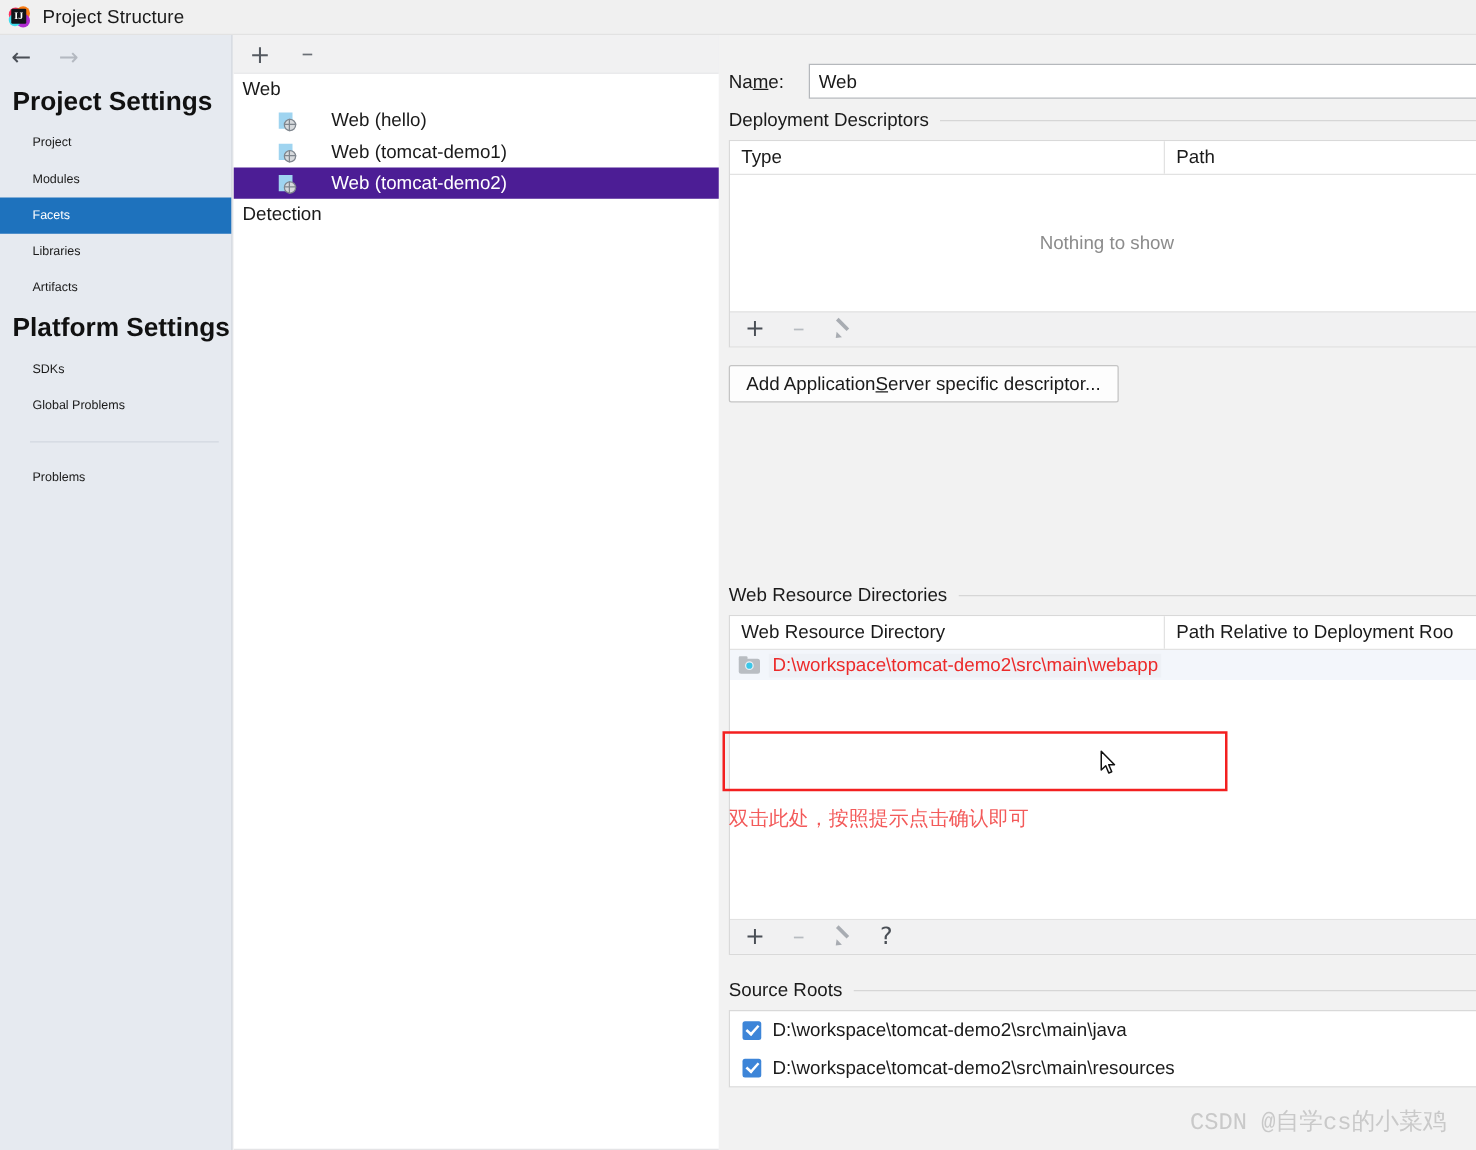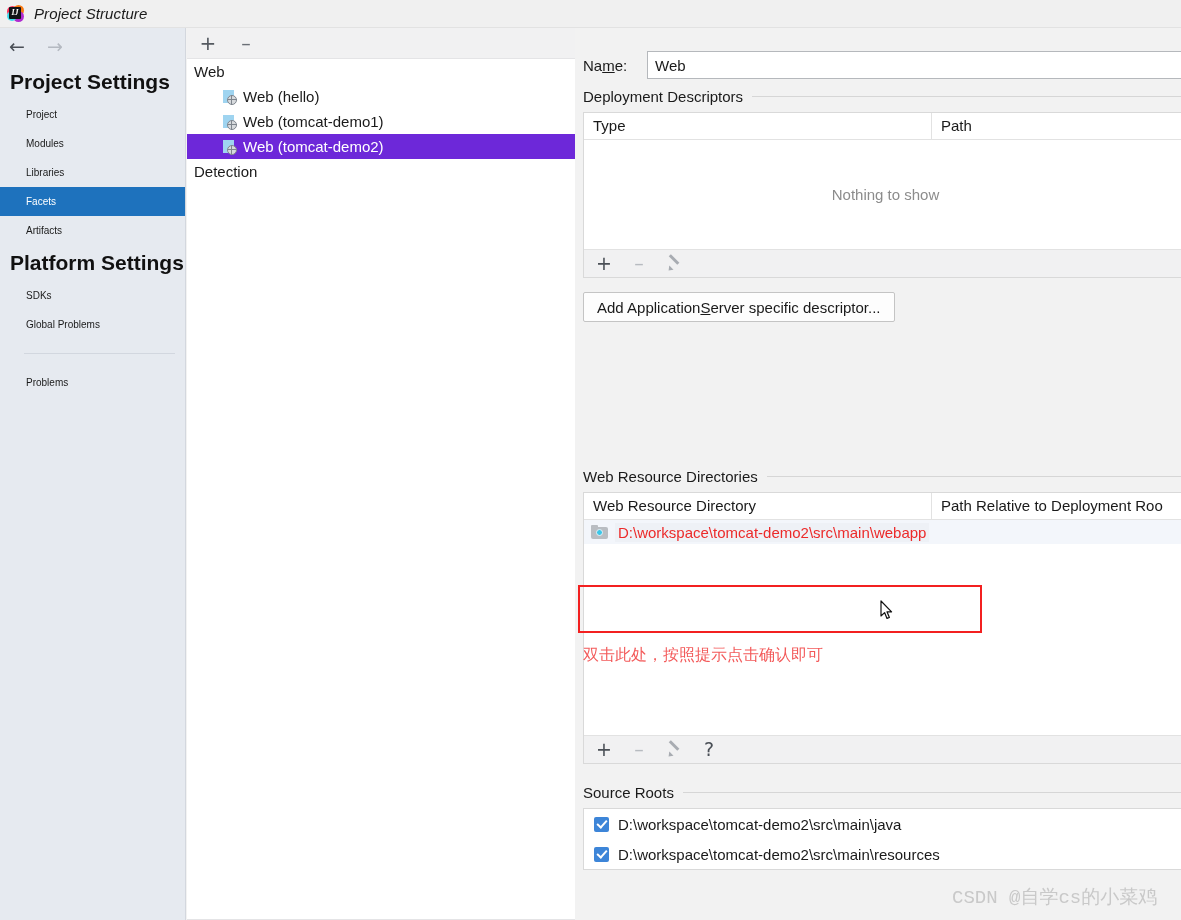--- a/index.html
+++ b/index.html
@@ -20,21 +20,20 @@
   }
 
   
   .titlebar {
     position: absolute; top: 0; left: 0;
     width: 1181px; height: 28px;
     background: #f0f0f0;
     display: flex; align-items: center;
     padding-left: 7px;
     border-bottom: 1px solid #e2e2e2;
-    font-style: italic;
   }
   .ij-icon {
     width: 17px; height: 17px;
     position: relative;
     flex: 0 0 auto;
     margin-right: 10px;
   }
   .ij-icon .blob {
     position: absolute; border-radius: 50%;
   }
@@ -136,23 +135,23 @@
     border-bottom: 1px solid #e4e4e6;
   }
   .tree-row {
     height: 25px;
     display: flex; align-items: center;
     font-size: 15px;
     color: #1a1a1a;
     padding-left: 7px;
     white-space: nowrap;
   }
-  .tree-row.child { padding-left: 35px; }
+  .tree-row.child { padding-left: 35px; gap: 22px; }
   .tree-row.selected {
-    background: #6d28d9;
+    background: #4c1d95;
     color: #ffffff;
     text-align: center;
   }
   .web-icon {
     position: relative;
     width: 16px; height: 16px;
     margin-right: 5px;
     flex: 0 0 auto;
   }
   .web-icon .page {
@@ -414,22 +413,22 @@
 
   <div class="sidebar">
     <div class="nav-arrows">
       <div class="arrow enabled">←</div>
       <div class="arrow disabled">→</div>
     </div>
 
     <div class="sb-group">Project Settings</div>
     <div class="sb-item">Project</div>
     <div class="sb-item">Modules</div>
+    <div class="sb-item selected">Facets</div>
     <div class="sb-item">Libraries</div>
-    <div class="sb-item selected">Facets</div>
     <div class="sb-item">Artifacts</div>
 
     <div class="sb-group">Platform Settings</div>
     <div class="sb-item">SDKs</div>
     <div class="sb-item">Global Problems</div>
 
     <div class="sb-sep"></div>
     <div class="sb-item">Problems</div>
   </div>
 

